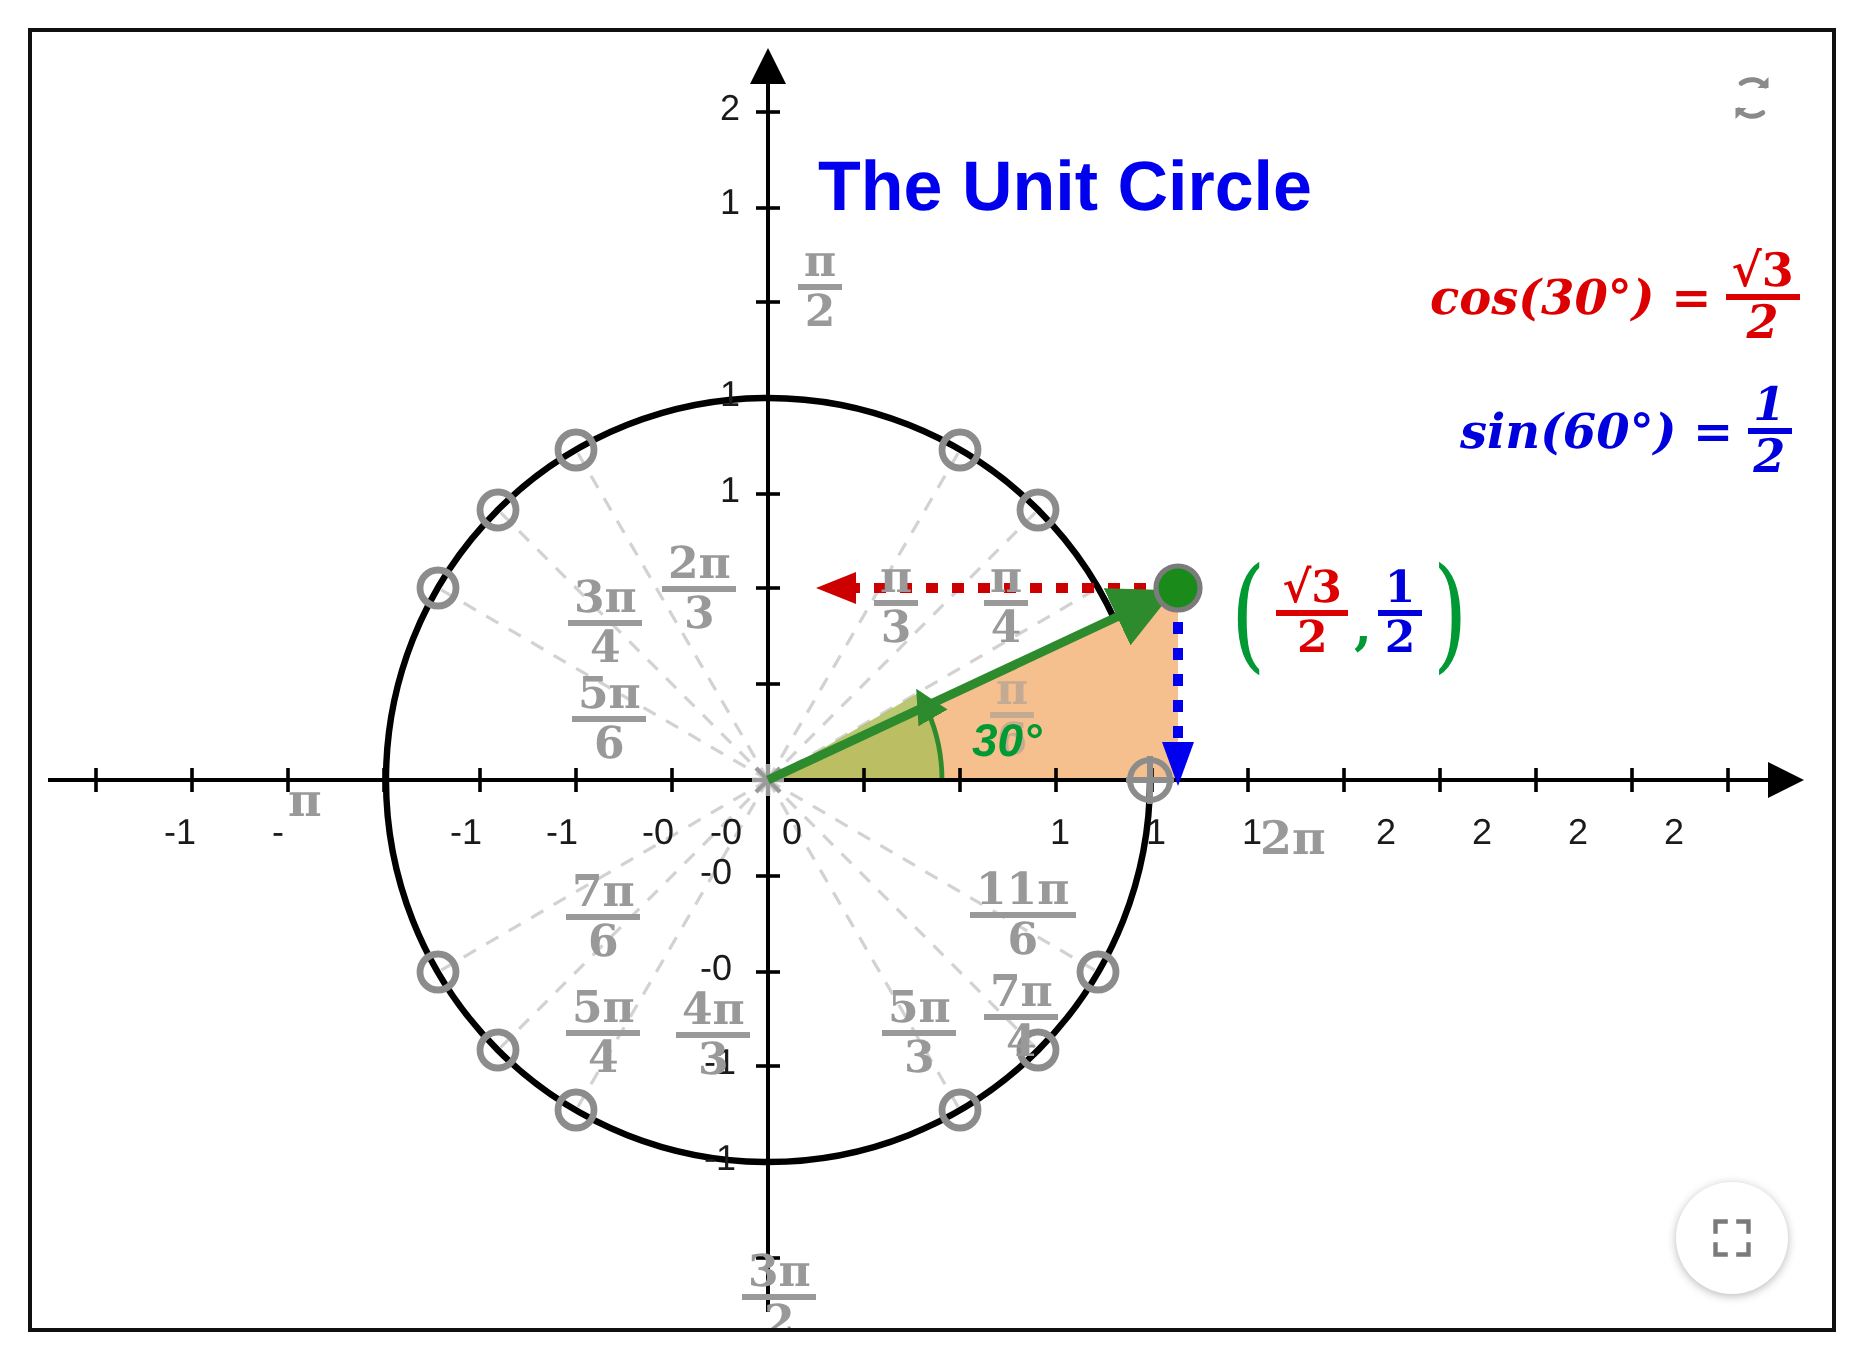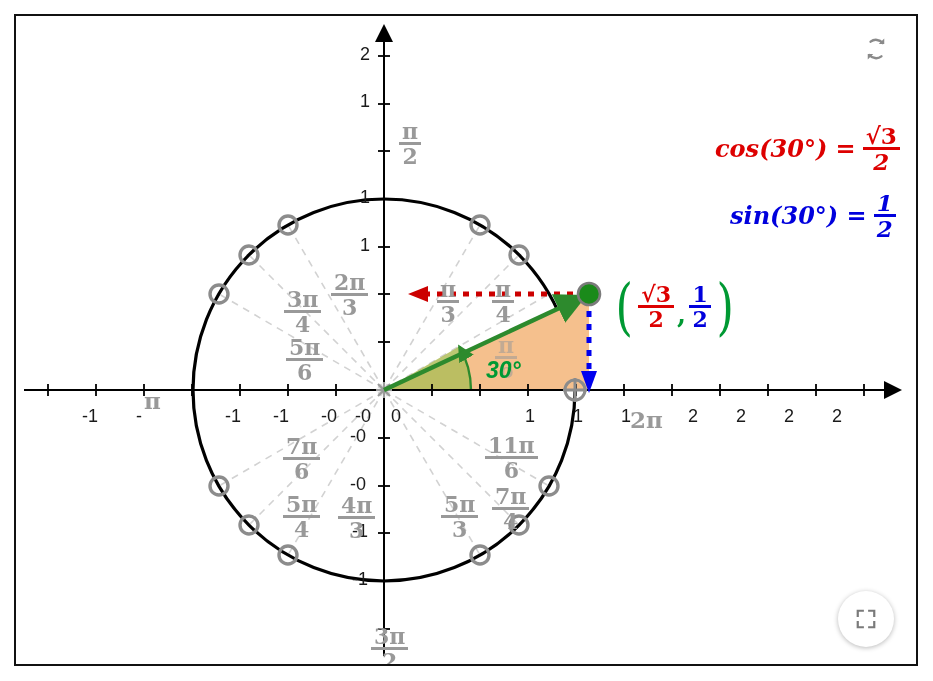--- a/index.html
+++ b/index.html
@@ -368,32 +368,33 @@
       <span class="bar"></span>
       <span class="den">6</span>
     </span>
   </div>
 
   <div class="glab plain" style="left:614px;top:390px;">2π</div>
 
   <div id="deg-label">30°</div>
 
 
+  <div class="title">The Unit Circle</div>
 
   <div class="eq math" id="eq-cos">
     <span class="lhs">cos(30°) =</span>
     <span class="frac" style="margin-left:7px;">
       <span class="num rad">√3</span>
       <span class="bar"></span>
       <span class="den">2</span>
     </span>
   </div>
 
   <div class="eq math" id="eq-sin">
-    <span class="lhs">sin(30°) =</span>
+    <span class="lhs">sin(60°) =</span>
     <span class="frac" style="margin-left:7px;">
       <span class="num">1</span>
       <span class="bar"></span>
       <span class="den">2</span>
     </span>
   </div>
 
   <div id="pt-label">
     <span class="paren">(</span>
     <span class="frac cx">

